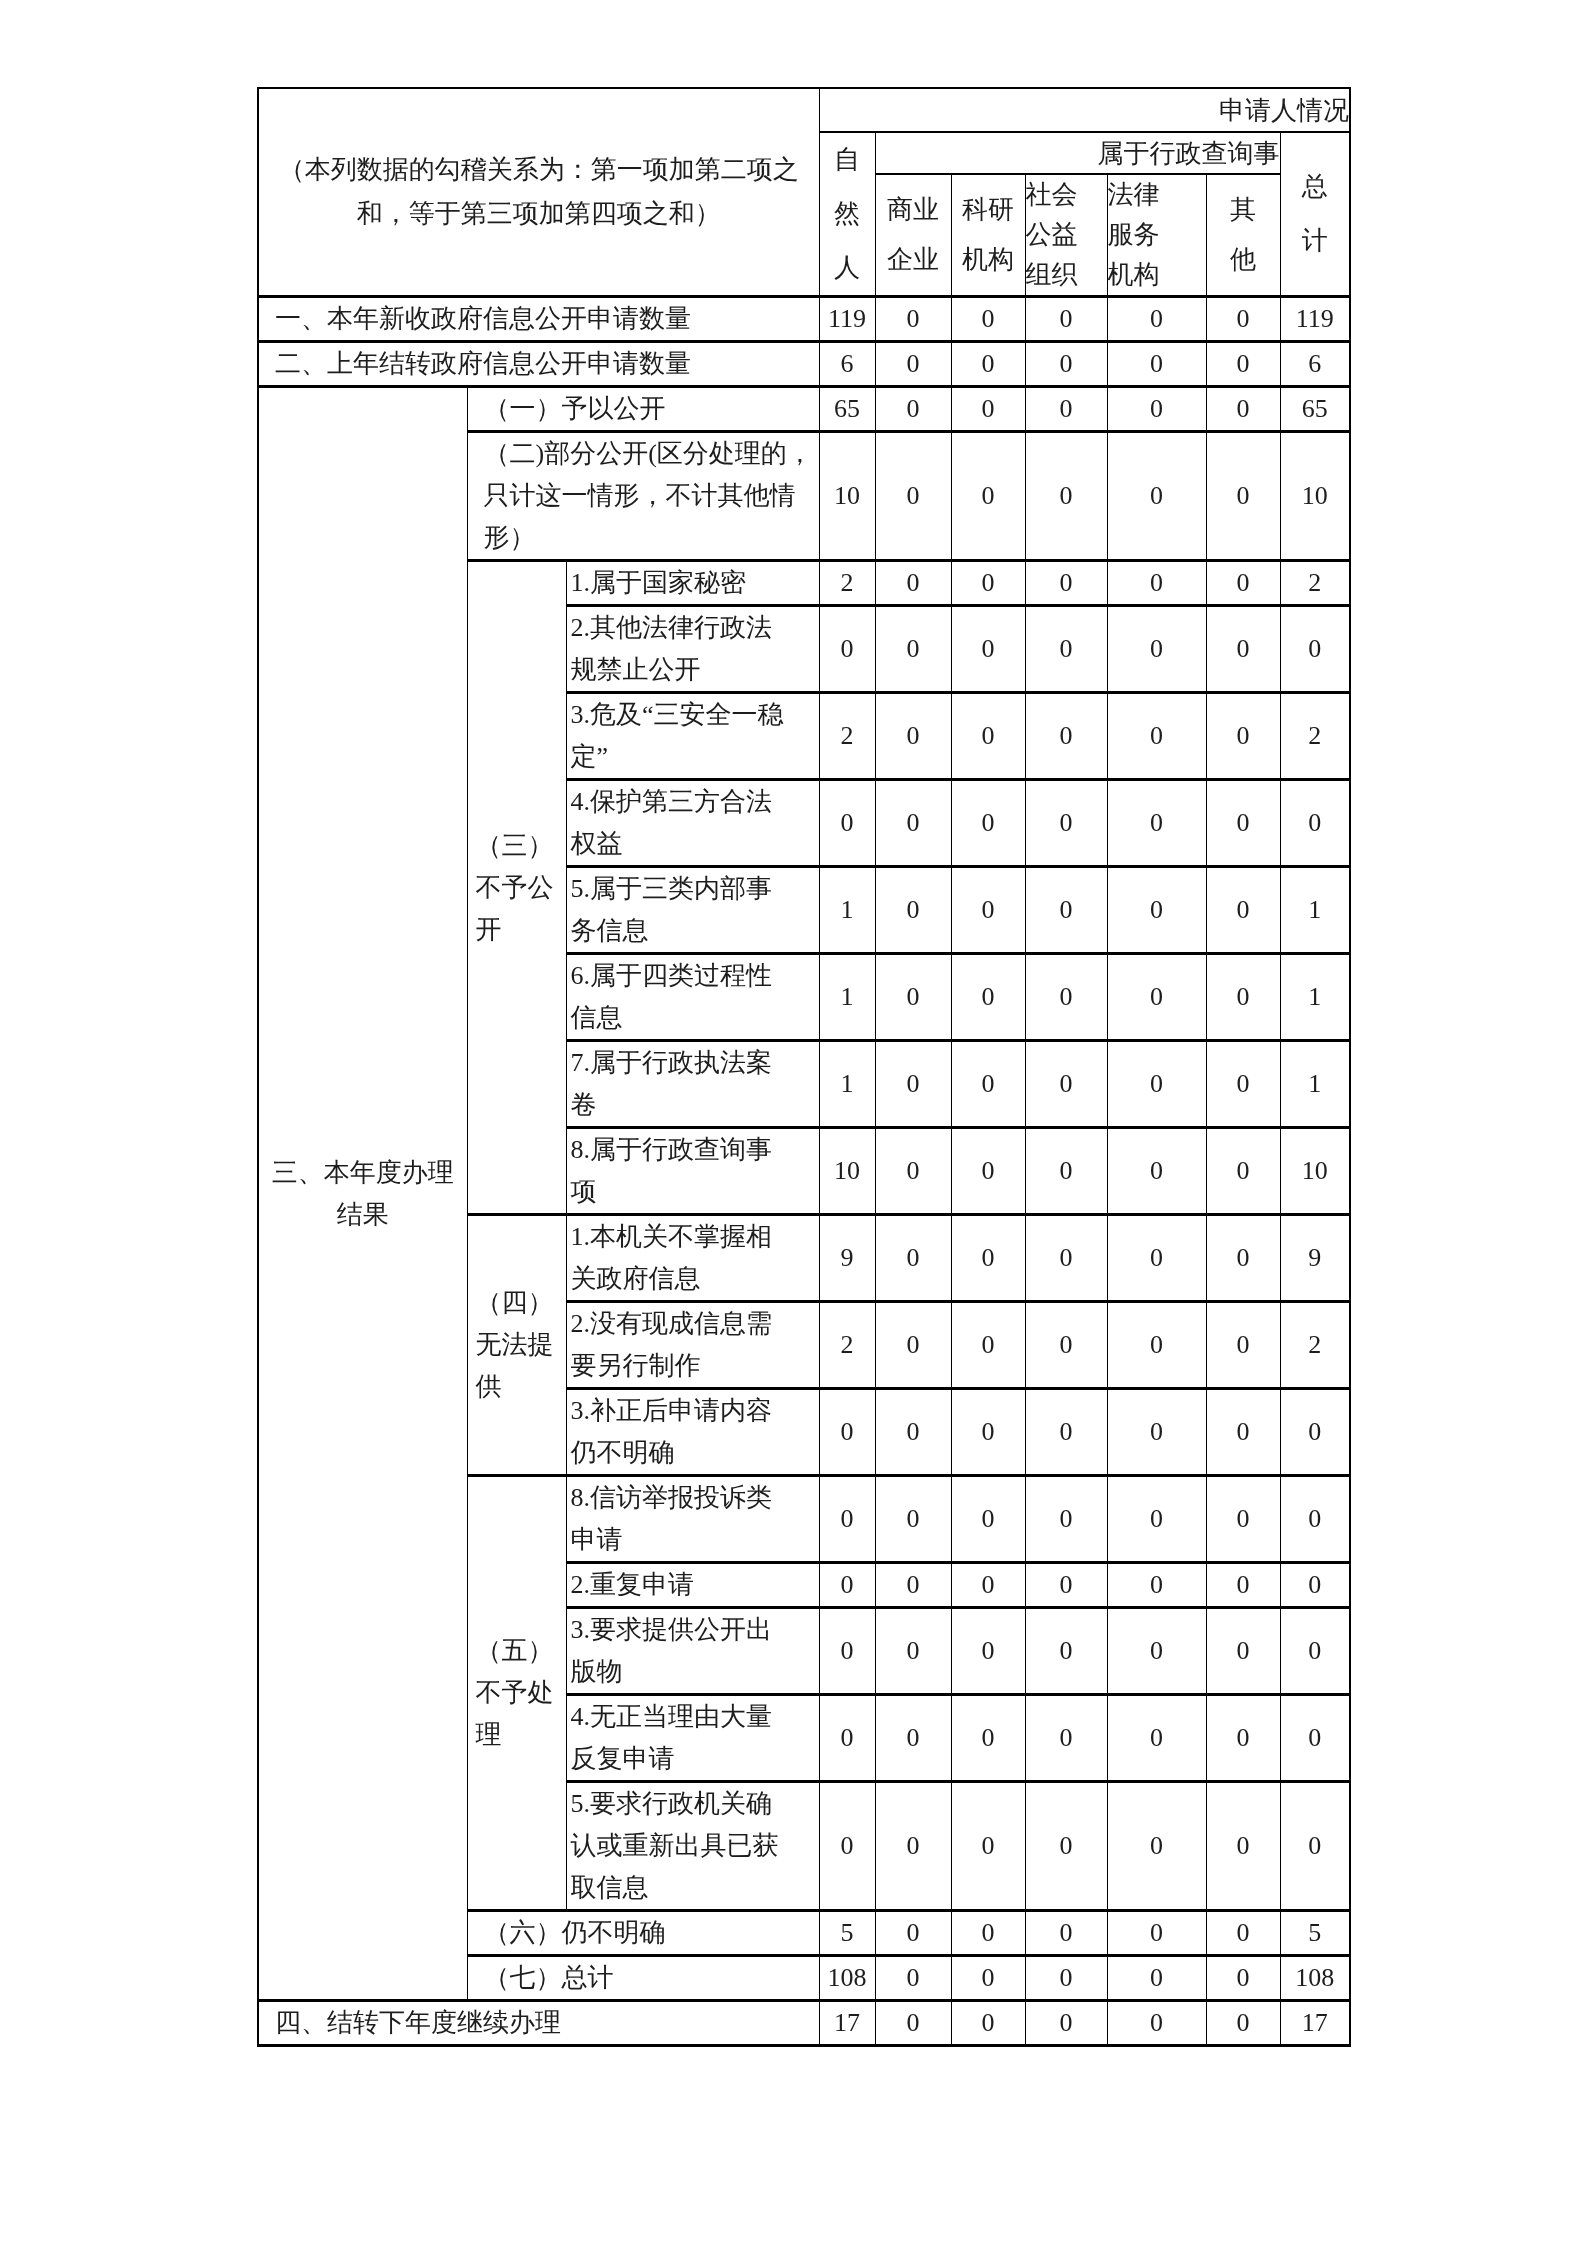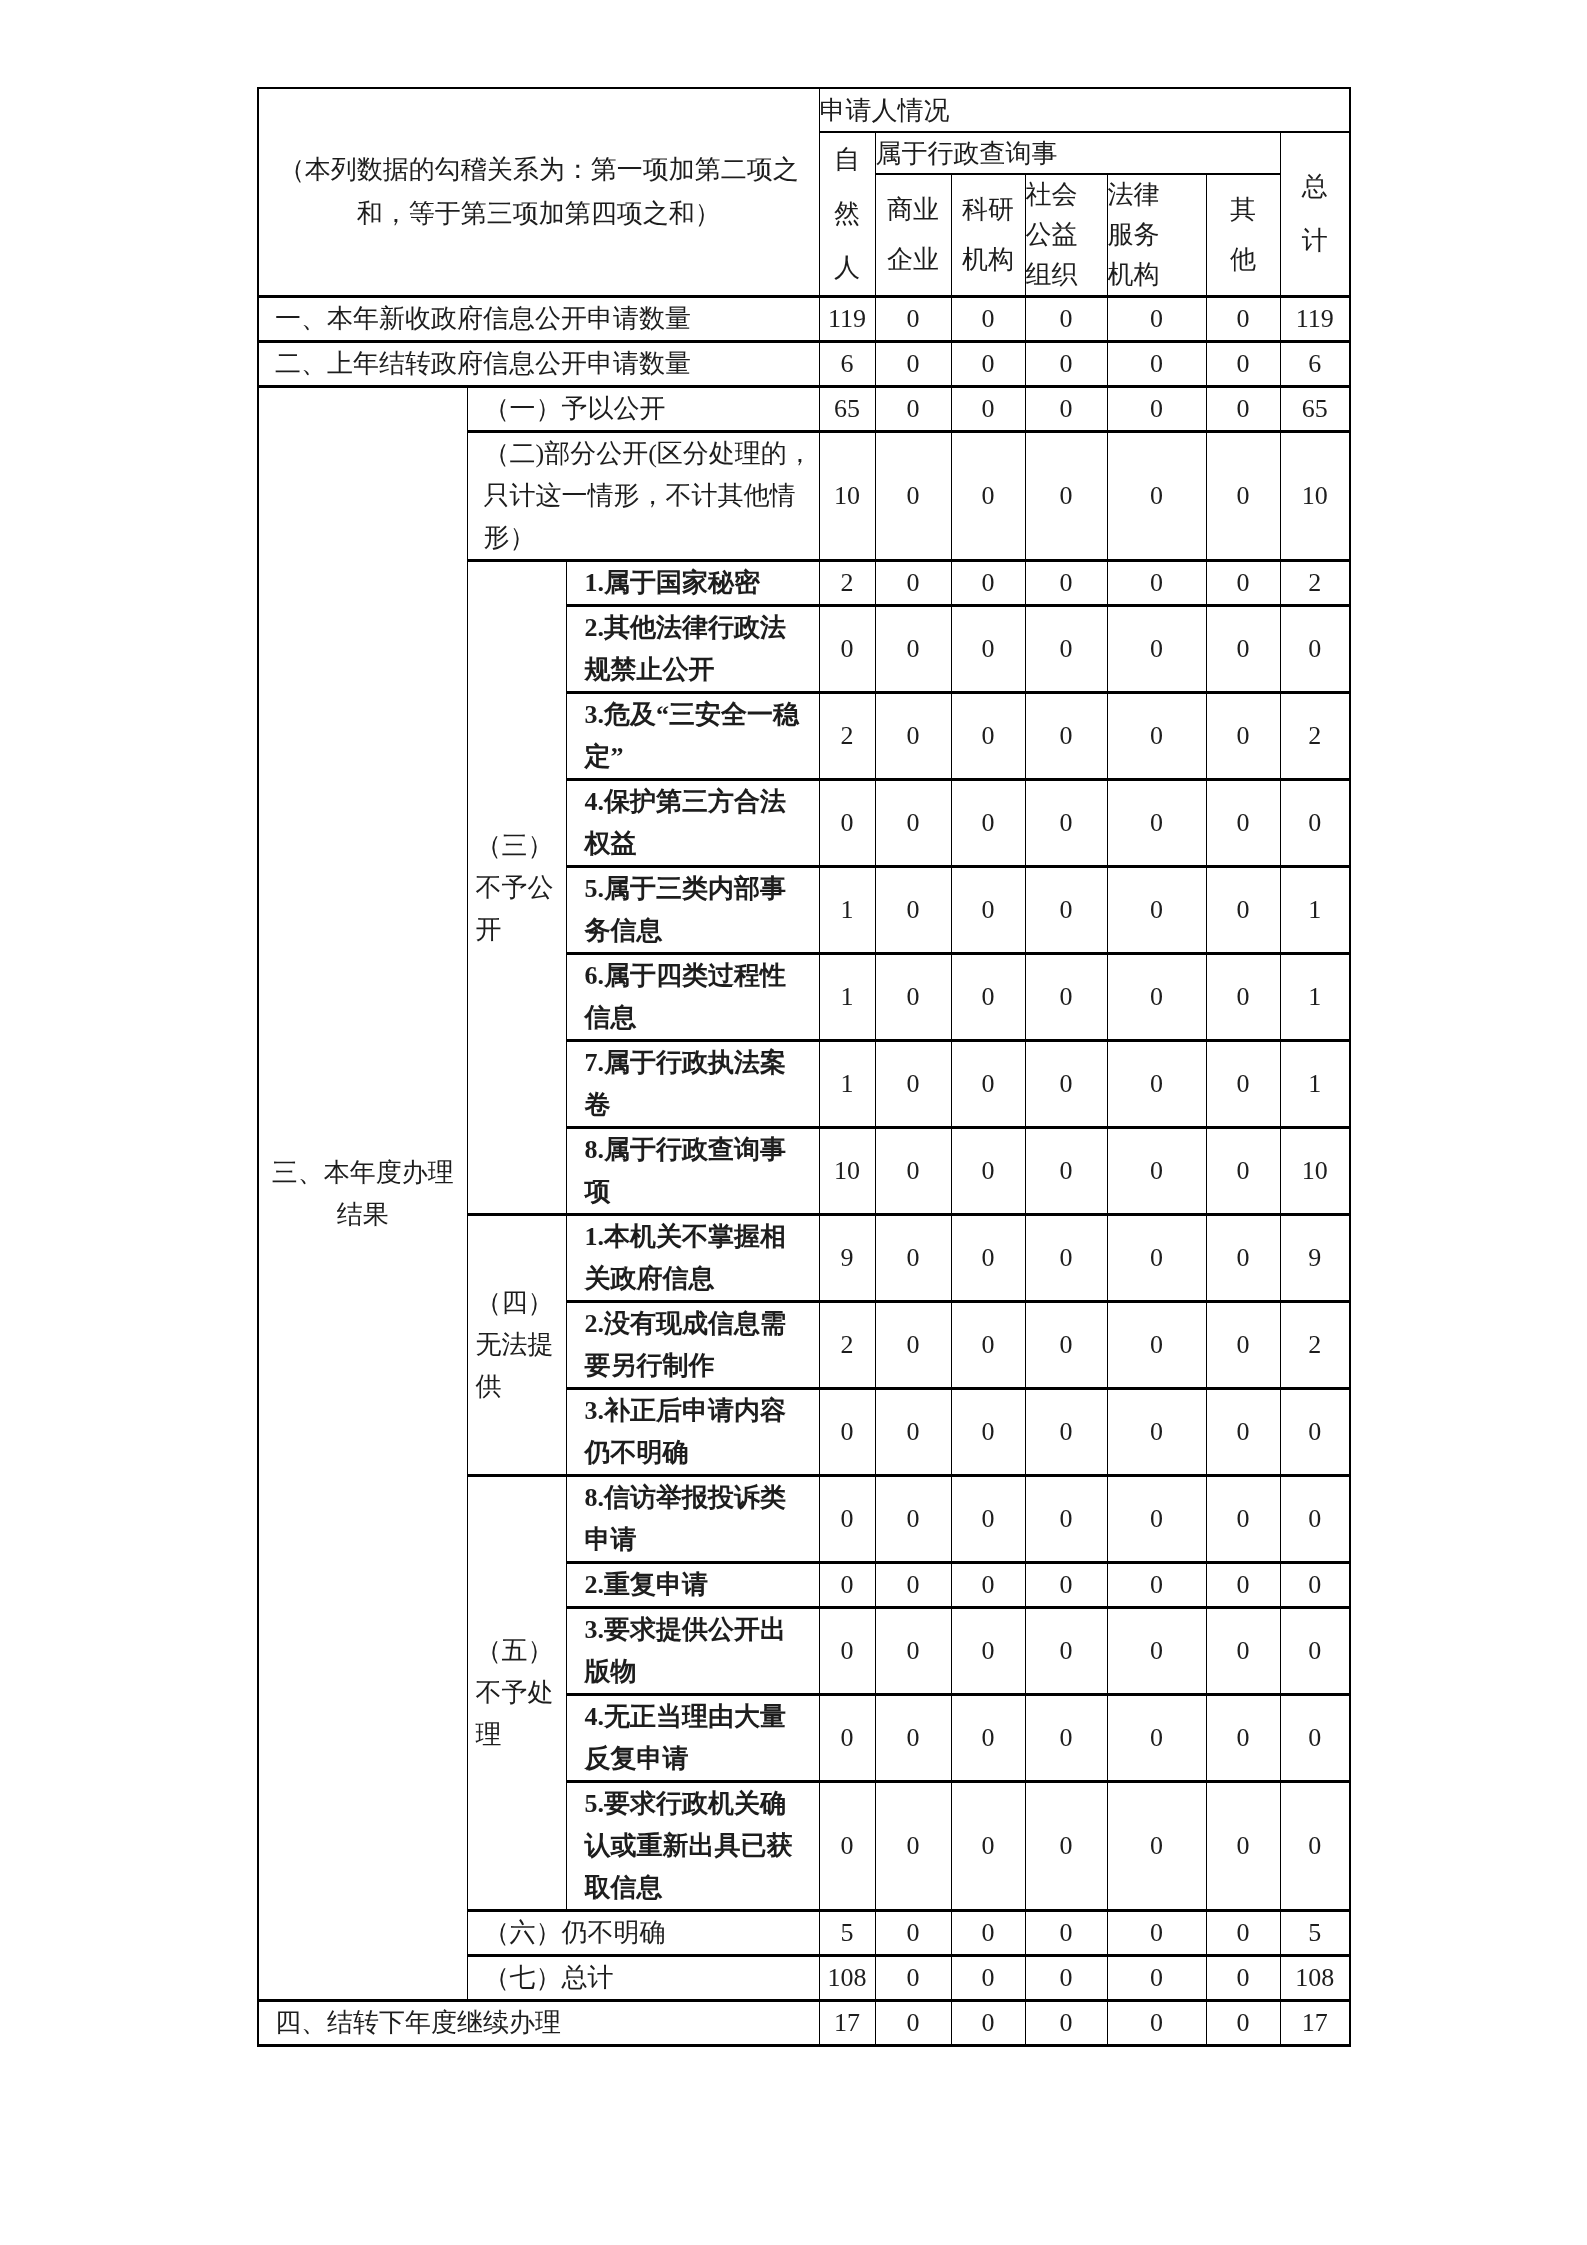--- a/index.html
+++ b/index.html
@@ -8,28 +8,28 @@
     font-family:"Liberation Serif","DejaVu Serif",serif;
     color:#1d1d1d;font-size:26px;
   }
   .sheet{position:absolute;left:257px;top:87px;}
   table{border-collapse:collapse;table-layout:fixed;width:1092px;border:2px solid #000;}
   td{border:1px solid #000;border-top-width:3px;border-bottom-width:3px;
      vertical-align:middle;padding:0;overflow:hidden;}
   tr.h1 td,tr.h2 td,tr.h3 td{border-top-width:2px;border-bottom-width:2px;}
   tr.h1{height:44px;} tr.h2{height:42px;} tr.h3{height:121px;}
   tr.s{height:42px;} tr.d{height:82px;} tr.t{height:124px;}
-  .ctr{text-align:left;font-family:Liberation Mono, monospace;}
+  .ctr{text-align:right;font-family:Liberation Mono, monospace;}
   .note{text-align:center;white-space:pre-line;line-height:44px;}
   .vh54{text-align:center;white-space:pre-line;line-height:54px;}
   .vh50{text-align:center;white-space:pre-line;line-height:50px;}
   .vh40{white-space:pre-line;line-height:40px;}
   .lab{text-align:left;white-space:pre-line;line-height:42px;padding-left:16px;}
   .sub{}
-  .item{padding-left:18px;font-weight:bold;}
+  .item{padding-left:4px;}
   .grp{padding-left:8px;}
   .sect{text-align:center;white-space:pre-line;line-height:42px;}
   .val{text-align:center;}
 </style>
 </head>
 <body>
 
 <div class="sheet">
 <table>
 <colgroup>

